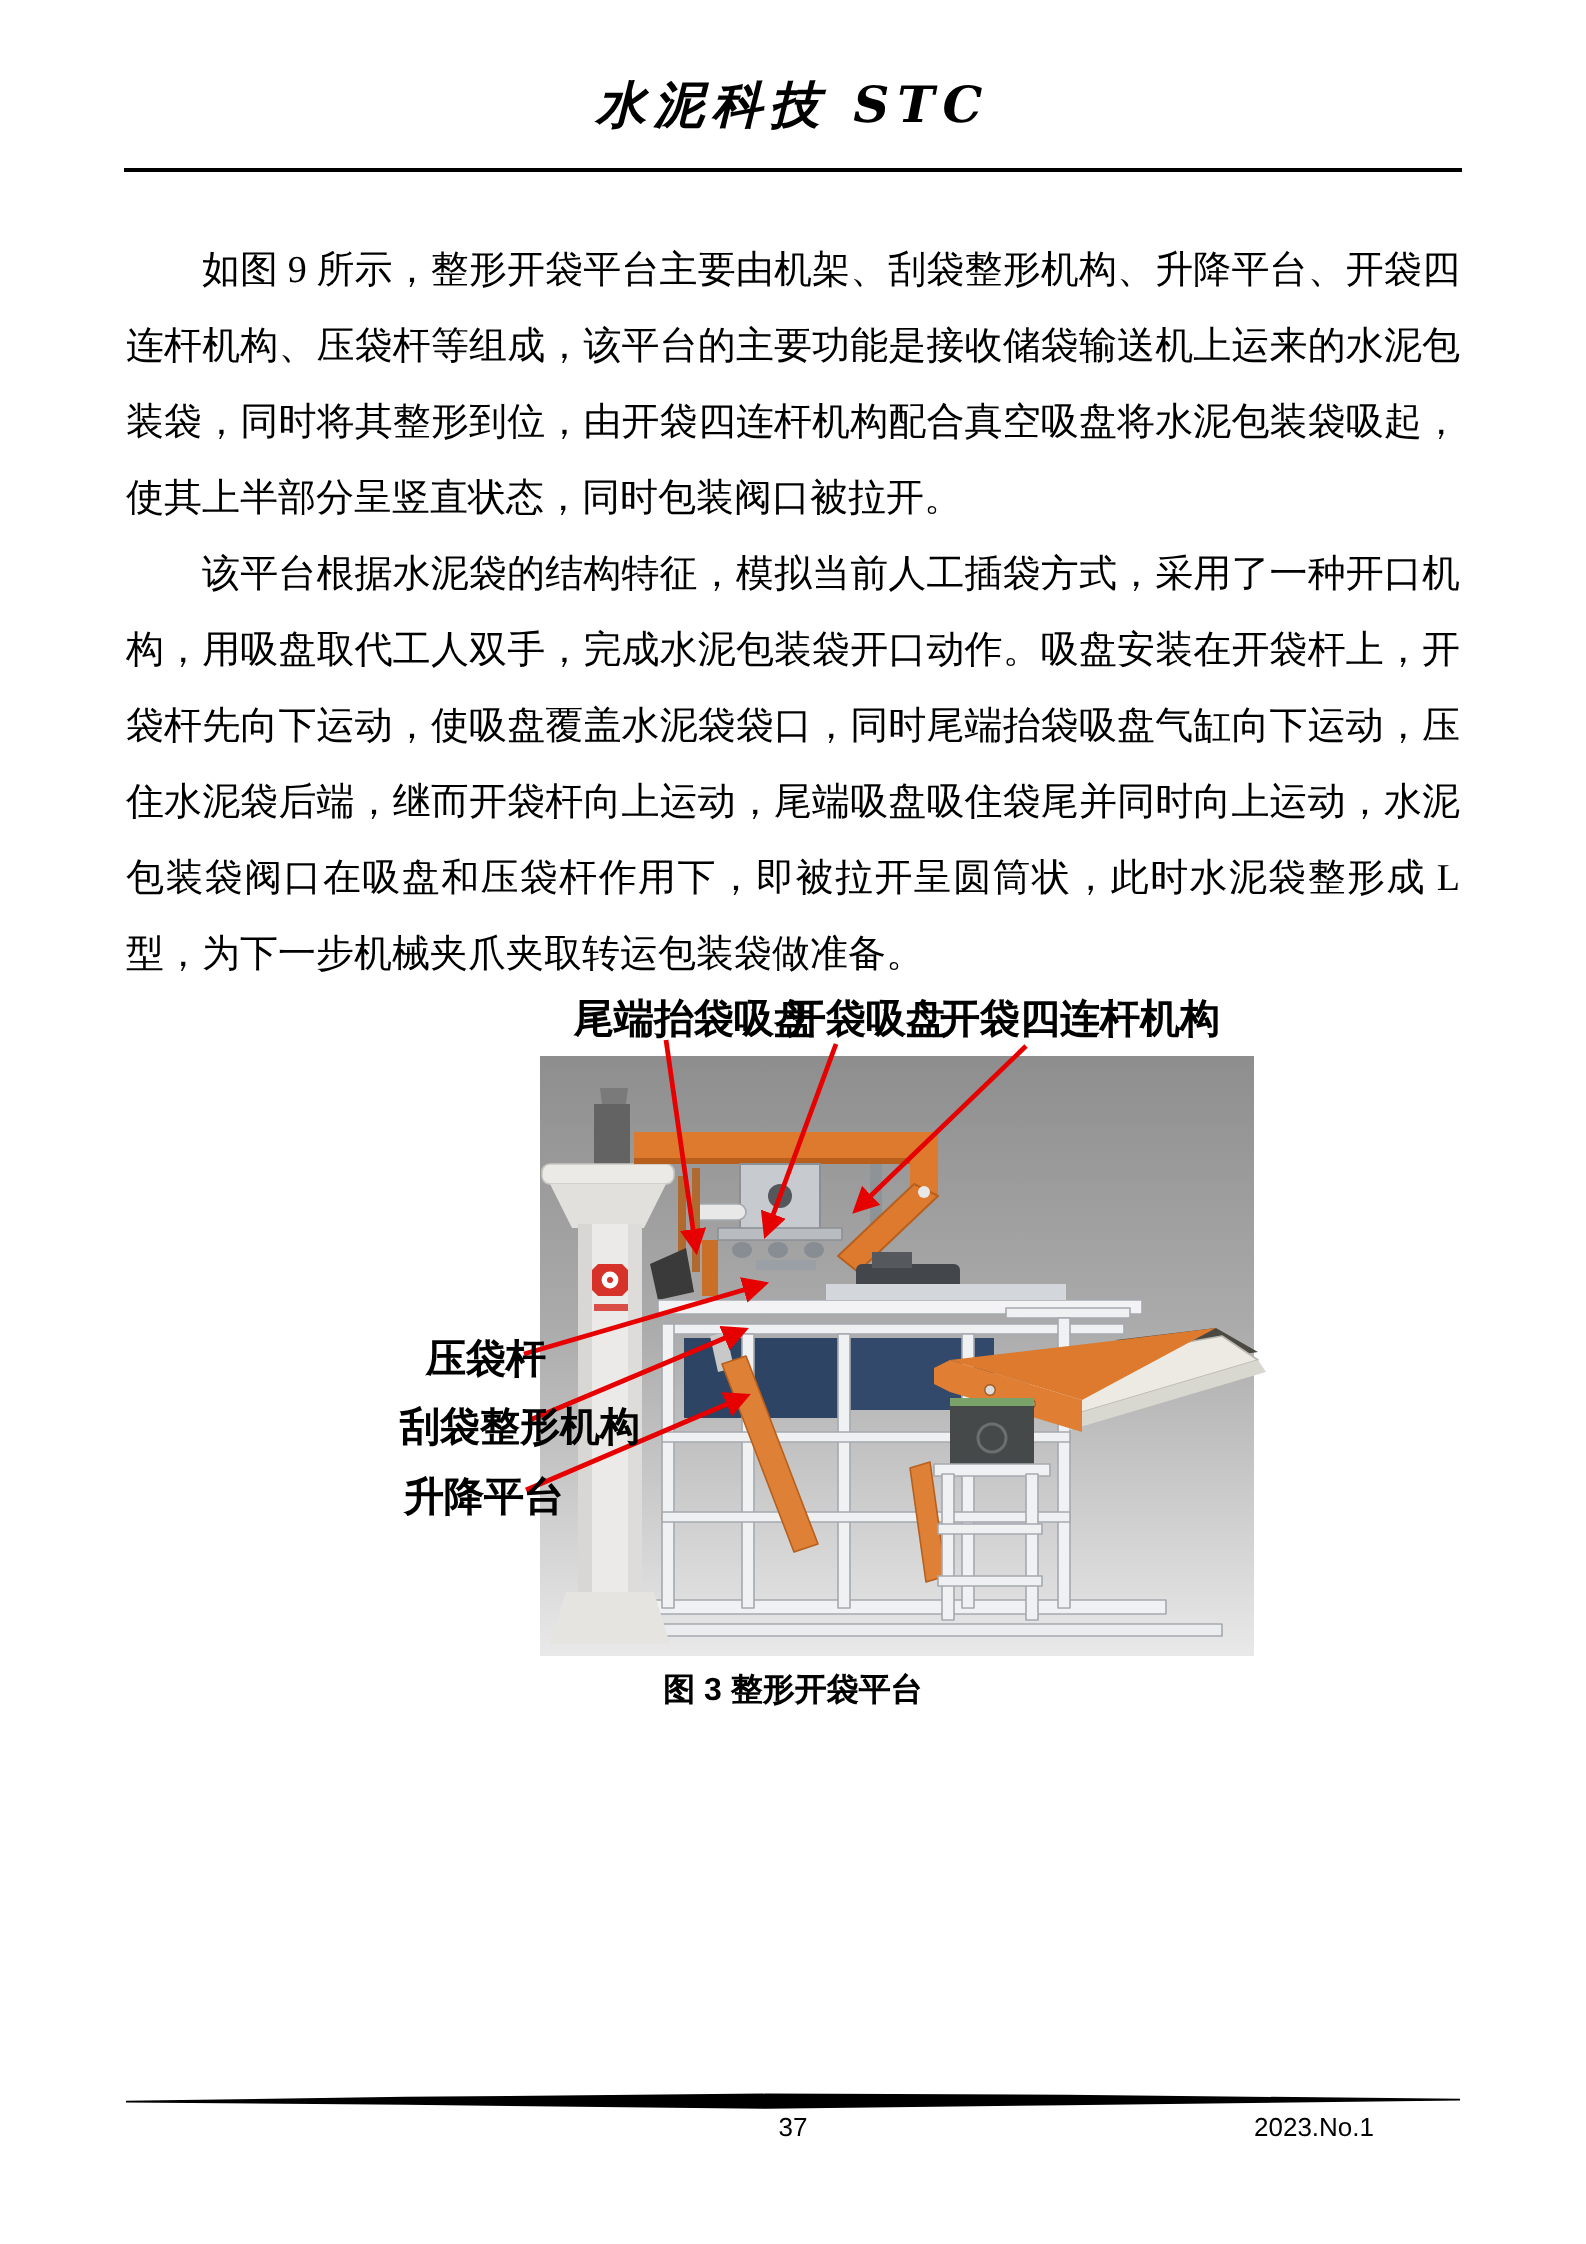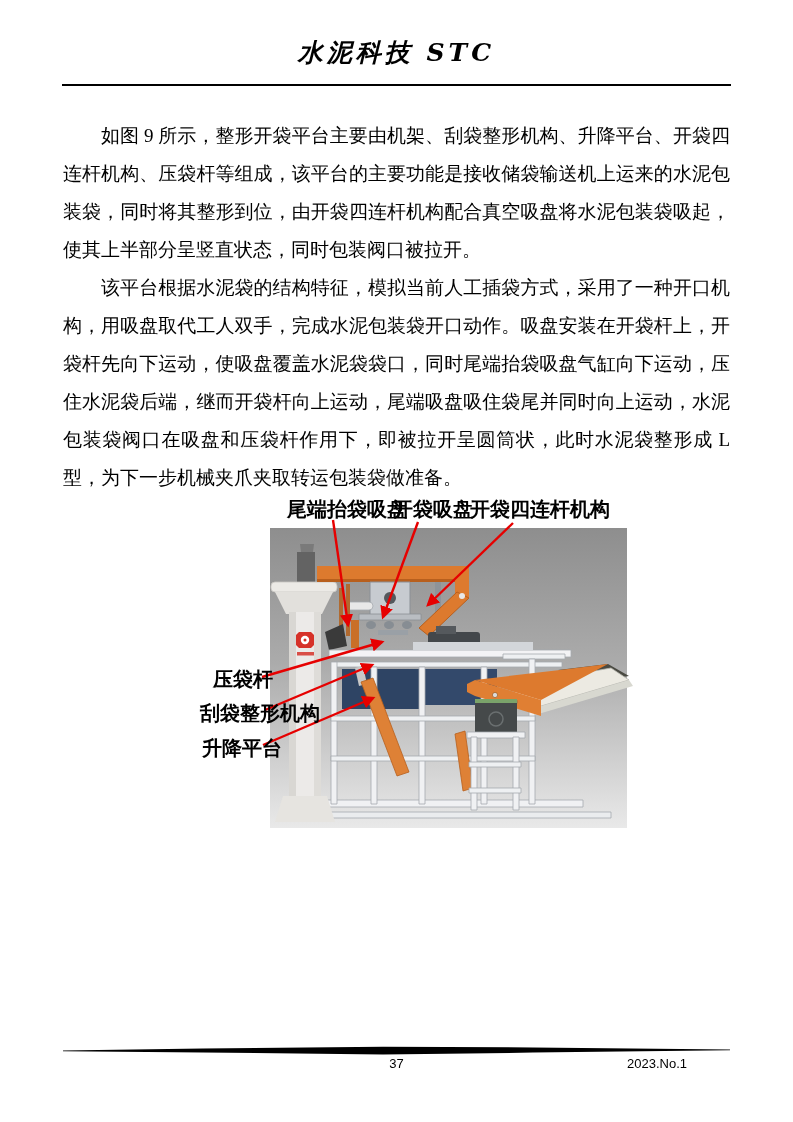--- a/index.html
+++ b/index.html
@@ -152,20 +152,21 @@
       </g>
     </svg>
 
     <div class="fig-label" style="left:224px;top:2px;">尾端抬袋吸盘</div>
     <div class="fig-label" style="left:330px;top:2px;">开袋吸盘</div>
     <div class="fig-label" style="left:407px;top:2px;">开袋四连杆机构</div>
     <div class="fig-label" style="left:150px;top:172px;">压袋杆</div>
     <div class="fig-label" style="left:105px;top:206px;margin-left:32px;">刮袋整形机构</div>
     <div class="fig-label" style="left:139px;top:241px;">升降平台</div>
 
+    <div class="fig-caption">图 3 整形开袋平台</div>
   </div>
 
 
   <svg class="footer-rule" width="667" height="10" viewBox="0 0 667 10">
     <polygon points="0,4.4 140,2.4 320,0.8 470,1.4 667,3.4 667,4.2 470,6.6 320,8.4 140,6.4 0,5.2" fill="#000"></polygon>
   </svg>
   <div class="page-number">37</div>
   <div class="issue-label">2023.No.1</div>
 
 </div>

